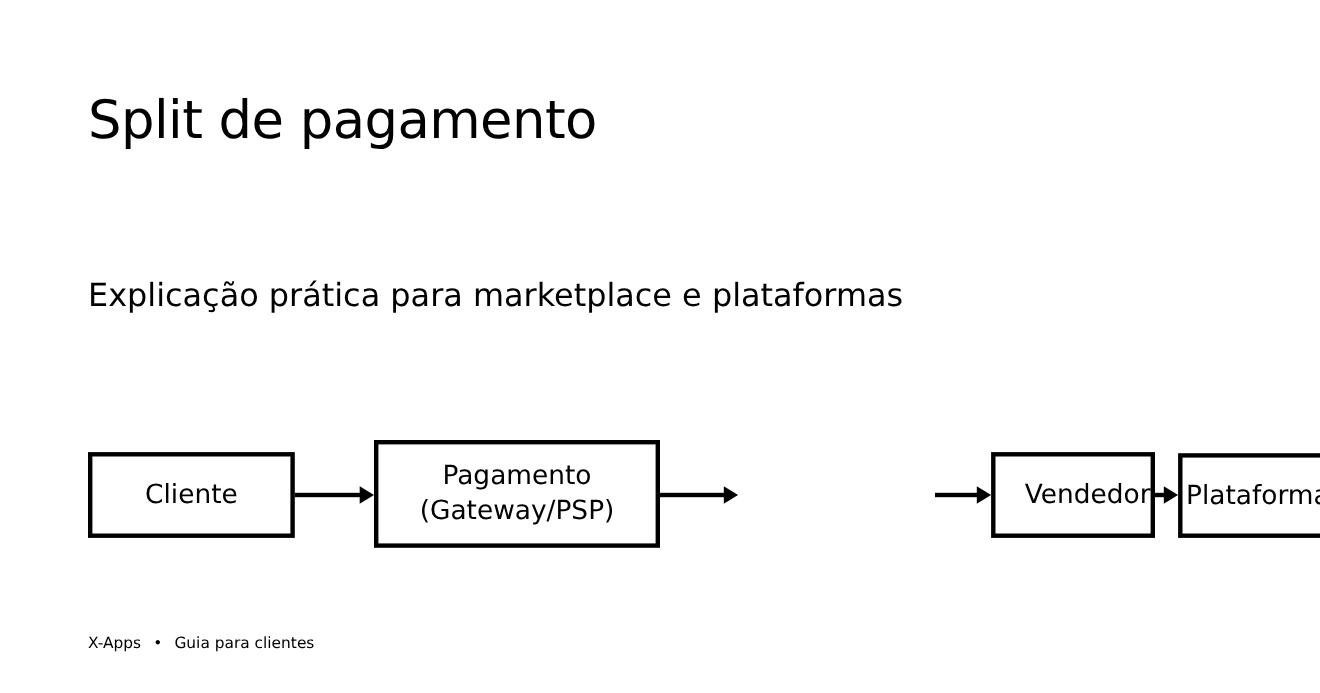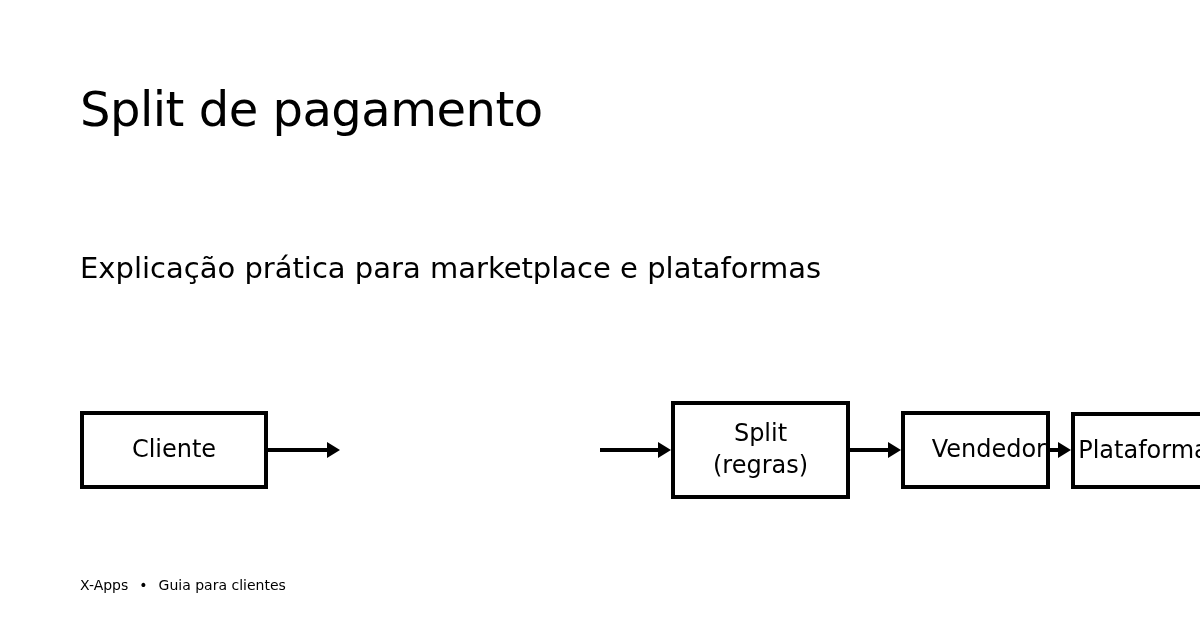--- a/index.html
+++ b/index.html
@@ -107,30 +107,30 @@
 
     <div class="node" style="left:80px;top:411px;width:188px;height:78px;">
       <span>Cliente</span>
     </div>
 
     <div class="arrow" style="left:268px;width:72px;">
       <div class="arrow-line"></div>
       <div class="arrow-head"></div>
     </div>
 
+    <div class="node" style="left:340px;top:400px;width:260px;height:98px;">
+      <span>Pagamento
+(Gateway/PSP)</span>
+    </div>
 
     <div class="arrow" style="left:600px;width:71px;">
       <div class="arrow-line"></div>
       <div class="arrow-head"></div>
     </div>
 
-    <div class="node" style="left:671px;top:401px;width:179px;height:98px;">
-      <span>Split
-(regras)</span>
-    </div>
 
     <div class="arrow" style="left:850px;width:51px;">
       <div class="arrow-line"></div>
       <div class="arrow-head"></div>
     </div>
 
     <div class="node" style="left:901px;top:411px;width:149px;height:78px;justify-content:flex-end;">
       <span>Vendedor</span>
     </div>
 

